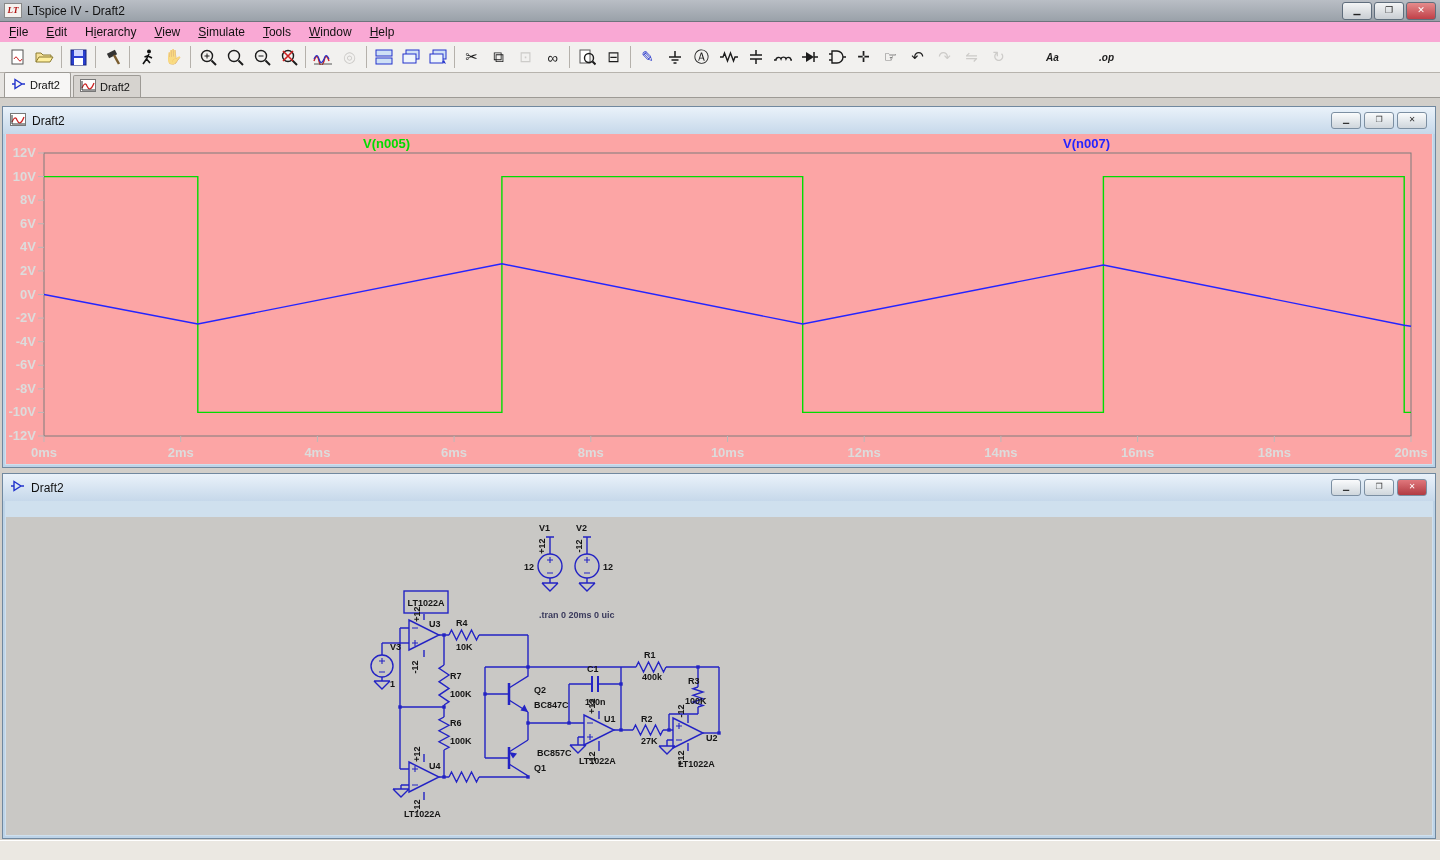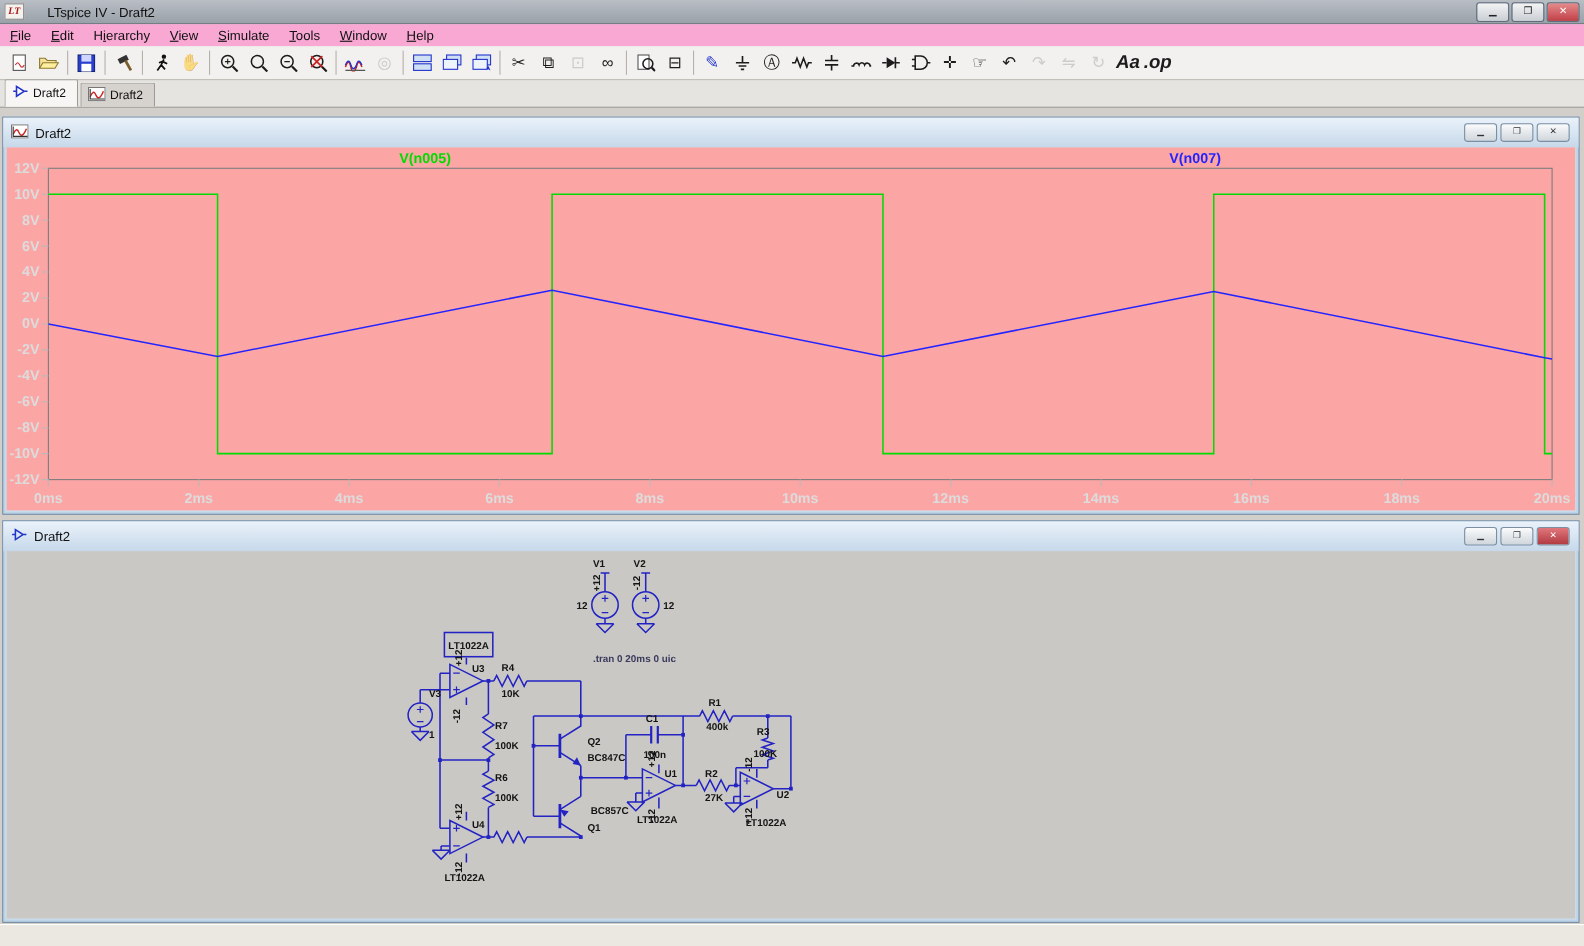--- a/index.html
+++ b/index.html
@@ -1,61 +1,61 @@
 <!DOCTYPE html>
 <html><head>
 <meta charset="utf-8">
 <style>
   html,body{margin:0;padding:0;width:1440px;height:860px;overflow:hidden;
     font-family:"Liberation Sans",sans-serif;background:#d2cfca;position:relative;}
   .abs{position:absolute;}
   
   #titlebar{left:0;top:0;width:1440px;height:22px;
     background:linear-gradient(#b9bec5,#9aa1a9);border-bottom:1px solid #6e757d;
-    display:flex;align-items:center;padding:0 4px;box-sizing:border-box;gap:16px;}
+    display:flex;align-items:center;padding:0 4px;box-sizing:border-box;}
   #app-logo{width:16px;height:13px;background:#f4f2ef;border:1px solid #888;
     color:#b01313;font:italic bold 9px "Liberation Serif",serif;text-align:center;line-height:12px;margin-right:5px;}
   #app-title{font-size:12px;color:#111;}
   .cap-btns{margin-left:auto;display:flex;gap:2px;}
   .cap-btn{width:28px;height:16px;border:1px solid #5f6d7c;border-radius:3px;
     background:linear-gradient(#f3f4f5,#c9ced3);font-size:9px;line-height:15px;text-align:center;color:#222;}
   .cap-btn.close{background:linear-gradient(#e58b8b,#c04048);color:#fff;}
   
   #menubar{left:0;top:22px;width:1440px;height:20px;background:#f9a8d4;border-bottom:1px solid #d4d2cf;
     display:flex;align-items:center;font-size:12px;color:#111;}
   .menu-item{padding:2px 9px;}
   .menu-item u{text-decoration:underline;}
   
   #toolbar{left:0;top:42px;width:1440px;height:31px;background:#f2f1ef;border-bottom:1px solid #b7b3ad;
     display:flex;align-items:center;padding-left:4px;box-sizing:border-box;}
   .tb-icon{width:25px;height:25px;display:flex;align-items:center;justify-content:center;
     font-size:15px;color:#1c1c1c;border:1px solid transparent;}
   .tb-icon.disabled{color:#b0aeab;opacity:.55;}
-  .tb-icon.small-text{font-size:17px;font-weight:bold;font-style:italic;}
+  .tb-icon.small-text{font-size:10px;font-weight:bold;font-style:italic;margin-left:27px;}
   .tb-sep{width:1px;height:22px;background:#b5b1ab;margin:0 3px;}
   .tb-icon svg{display:block;}
   
   #tabbar{left:0;top:73px;width:1440px;height:25px;background:#e6e4e1;border-bottom:1px solid #9d9a95;
     display:flex;align-items:flex-end;padding-left:4px;box-sizing:border-box;}
   .tab{height:21px;display:flex;align-items:center;gap:4px;padding:0 10px 0 6px;font-size:11px;color:#111;
     border:1px solid #9d9a95;border-bottom:none;background:#d6d3cf;margin-right:2px;border-radius:2px 2px 0 0;}
   .tab.active{background:#f7f6f5;height:24px;}
   
   .child{position:absolute;background:#cfe0ee;border:1px solid #70889f;
     box-shadow:inset 0 0 0 2px #bdd3e7;}
   .child-title{height:27px;display:flex;align-items:center;padding:0 8px 0 7px;
     background:linear-gradient(#eaf2fa,#c6d8ea);font-size:12px;color:#111;}
   .child-title .w-icon{margin-right:6px;}
   .win-btns{margin-left:auto;display:flex;gap:3px;}
   .win-btn{width:28px;height:15px;border:1px solid #7c8fa2;border-radius:3px;
     background:linear-gradient(#fafbfc,#cfd6dc);font-size:8px;line-height:14px;text-align:center;color:#333;}
   .win-btn.close-red{background:linear-gradient(#e0777c,#b13a41);color:#fff;}
   .child-content{position:absolute;left:3px;top:27px;right:3px;bottom:3px;}
   #wave-content{background:#fca5a5;}
-  #schem-content{background:#c9c8c5;}
+  #schem-content{background:#c9c8c5;margin-top:16px;}
   
   #statusbar{left:0;top:840px;width:1440px;height:20px;background:#ebe8e2;border-top:1px solid #fff;}
   text{font-family:"Liberation Sans",sans-serif;}
 </style>
 </head>
 <body>
 
 <div id="titlebar" class="abs">
   <div id="app-logo">LT</div>
   <div id="app-title">LTspice IV - Draft2</div>

